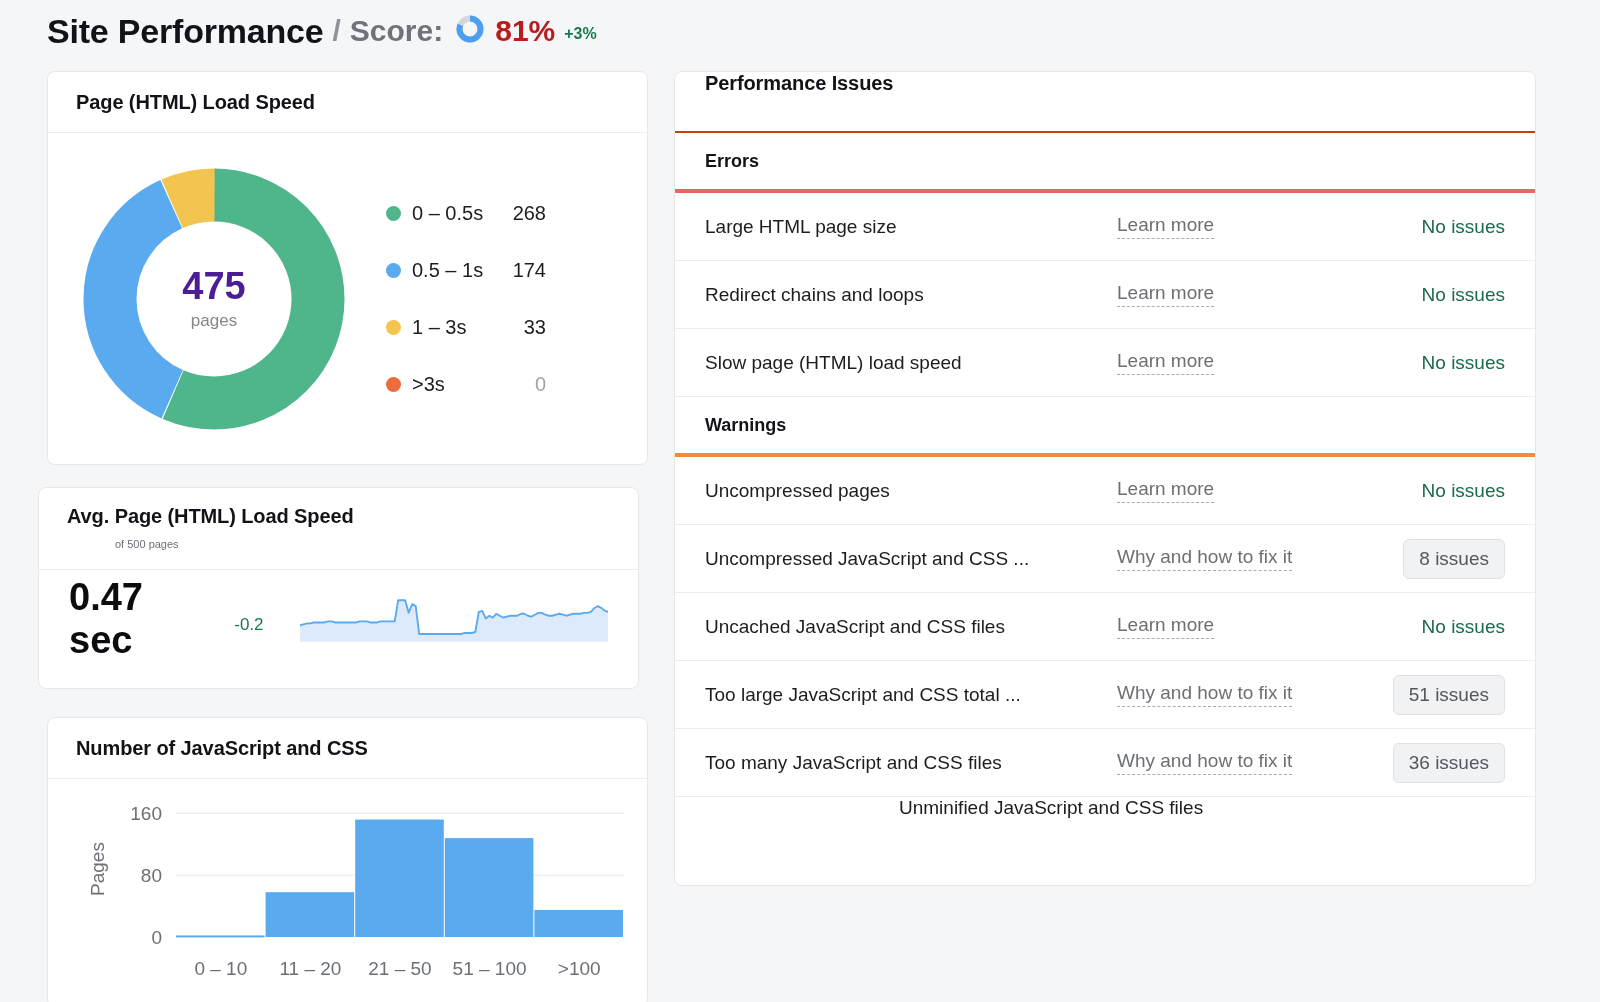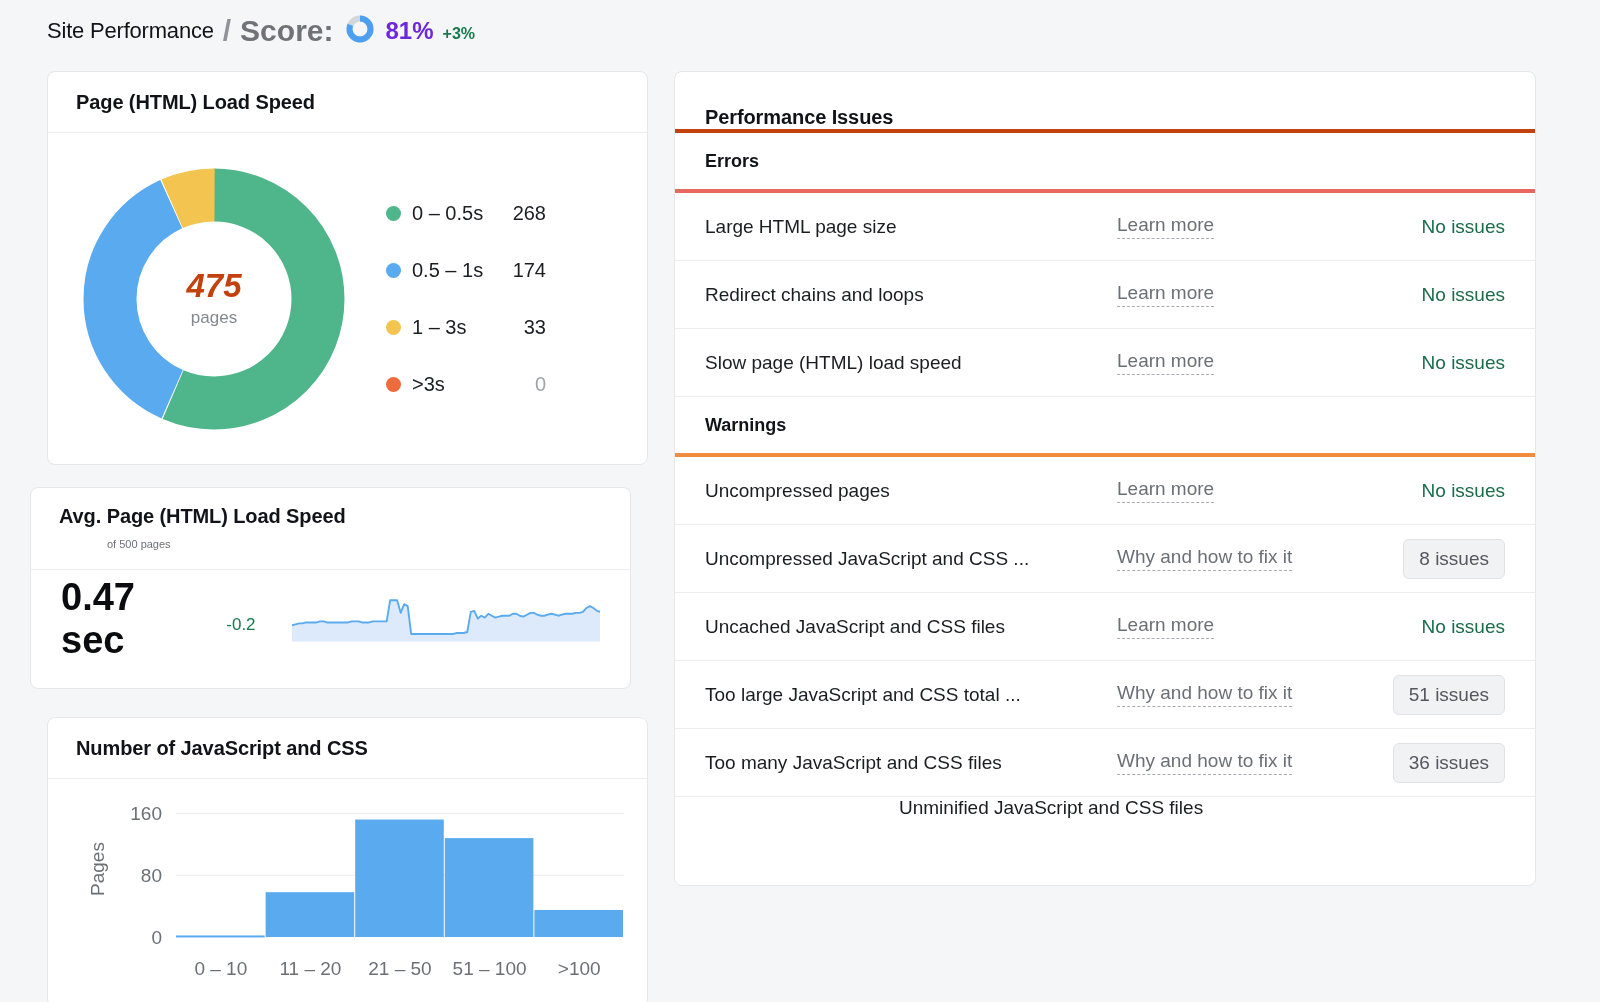--- a/index.html
+++ b/index.html
@@ -21,45 +21,45 @@
   
   .page-header {
     position: absolute;
     left: 47px;
     top: 8px;
     display: flex;
     align-items: center;
     height: 46px;
   }
   .ph-title {
-    font-size: 22px;
-    font-weight: normal;
+    font-size: 34px;
+    font-weight: bold;
     color: #111318;
     letter-spacing: -0.2px;
   }
   .ph-sep {
     font-size: 30px;
     font-weight: bold;
     color: #8f9399;
     margin: 0 9px;
   }
   .ph-score-label {
     font-size: 30px;
     font-weight: bold;
     color: #6f7378;
   }
   .ph-ring {
     margin-left: 12px;
     margin-right: 10px;
     display: block;
   }
   .ph-score-value {
-    font-size: 24px;
-    font-weight: bold;
-    color: #6d28d9;
+    font-size: 30px;
+    font-weight: bold;
+    color: #b91c1c;
   }
   .ph-delta {
     font-size: 16px;
     font-weight: bold;
     color: #177a4c;
     margin-left: 9px;
     position: relative;
     top: 3px;
   }
 
@@ -110,21 +110,21 @@
   }
   .donut-wrap { position: relative; width: 272px; height: 272px; flex: 0 0 272px; }
   .donut-center {
     position: absolute;
     left: 0; top: 0; right: 0; bottom: 0;
     display: flex;
     flex-direction: column;
     align-items: center;
     justify-content: center;
   }
-  .donut-num { font-size: 33px; font-weight: bold; color: #c2410c; line-height: 1; font-style: italic; }
+  .donut-num { font-size: 38px; font-weight: bold; color: #4c1d95; line-height: 1; }
   .donut-unit { font-size: 17px; color: #83888e; margin-top: 6px; }
 
   .legend {
     margin-left: 36px;
     display: flex;
     flex-direction: column;
     gap: 24px;
   }
   .legend-row {
     display: flex;
@@ -145,21 +145,21 @@
   }
   .legend-value {
     font-size: 20px;
     color: #1b1d21;
     width: 48px;
     text-align: right;
   }
   .legend-value.zero { color: #a0a4aa; }
 
   
-  #card-avg { left: 30px; top: 487px; width: 601px; height: 202px; }
+  #card-avg { left: 38px; top: 487px; width: 601px; height: 202px; }
   .avg-body {
     display: flex;
     align-items: center;
     height: 98px;
     padding: 0 30px;
     box-sizing: border-box;
     gap: 14px;
   }
   .avg-value { font-size: 38px; font-weight: bold; color: #0b0c0f; }
   .avg-delta { font-size: 17px; color: #177a4c; margin-left: 13px; position: relative; top: 6px; }
@@ -167,23 +167,23 @@
 
   
   #card-bars { left: 47px; top: 717px; width: 601px; height: 290px; }
   .bars-body { height: 227px; position: relative; }
 
   
   #card-issues { left: 674px; top: 71px; width: 862px; height: 815px; }
   .issues-head {
     height: 61px;
     display: flex;
-    align-items: flex-end;
+    align-items: flex-start;
     padding: 0 30px;
-    border-bottom: 4px solid #c2410c;
+    border-bottom: 2px solid #c2410c;
     box-sizing: border-box;
   }
   .group-head {
     height: 56px;
     display: flex;
     align-items: center;
     padding: 0 30px;
     box-sizing: border-box;
   }
   .group-title { font-size: 18px; font-weight: bold; color: #111318; }

